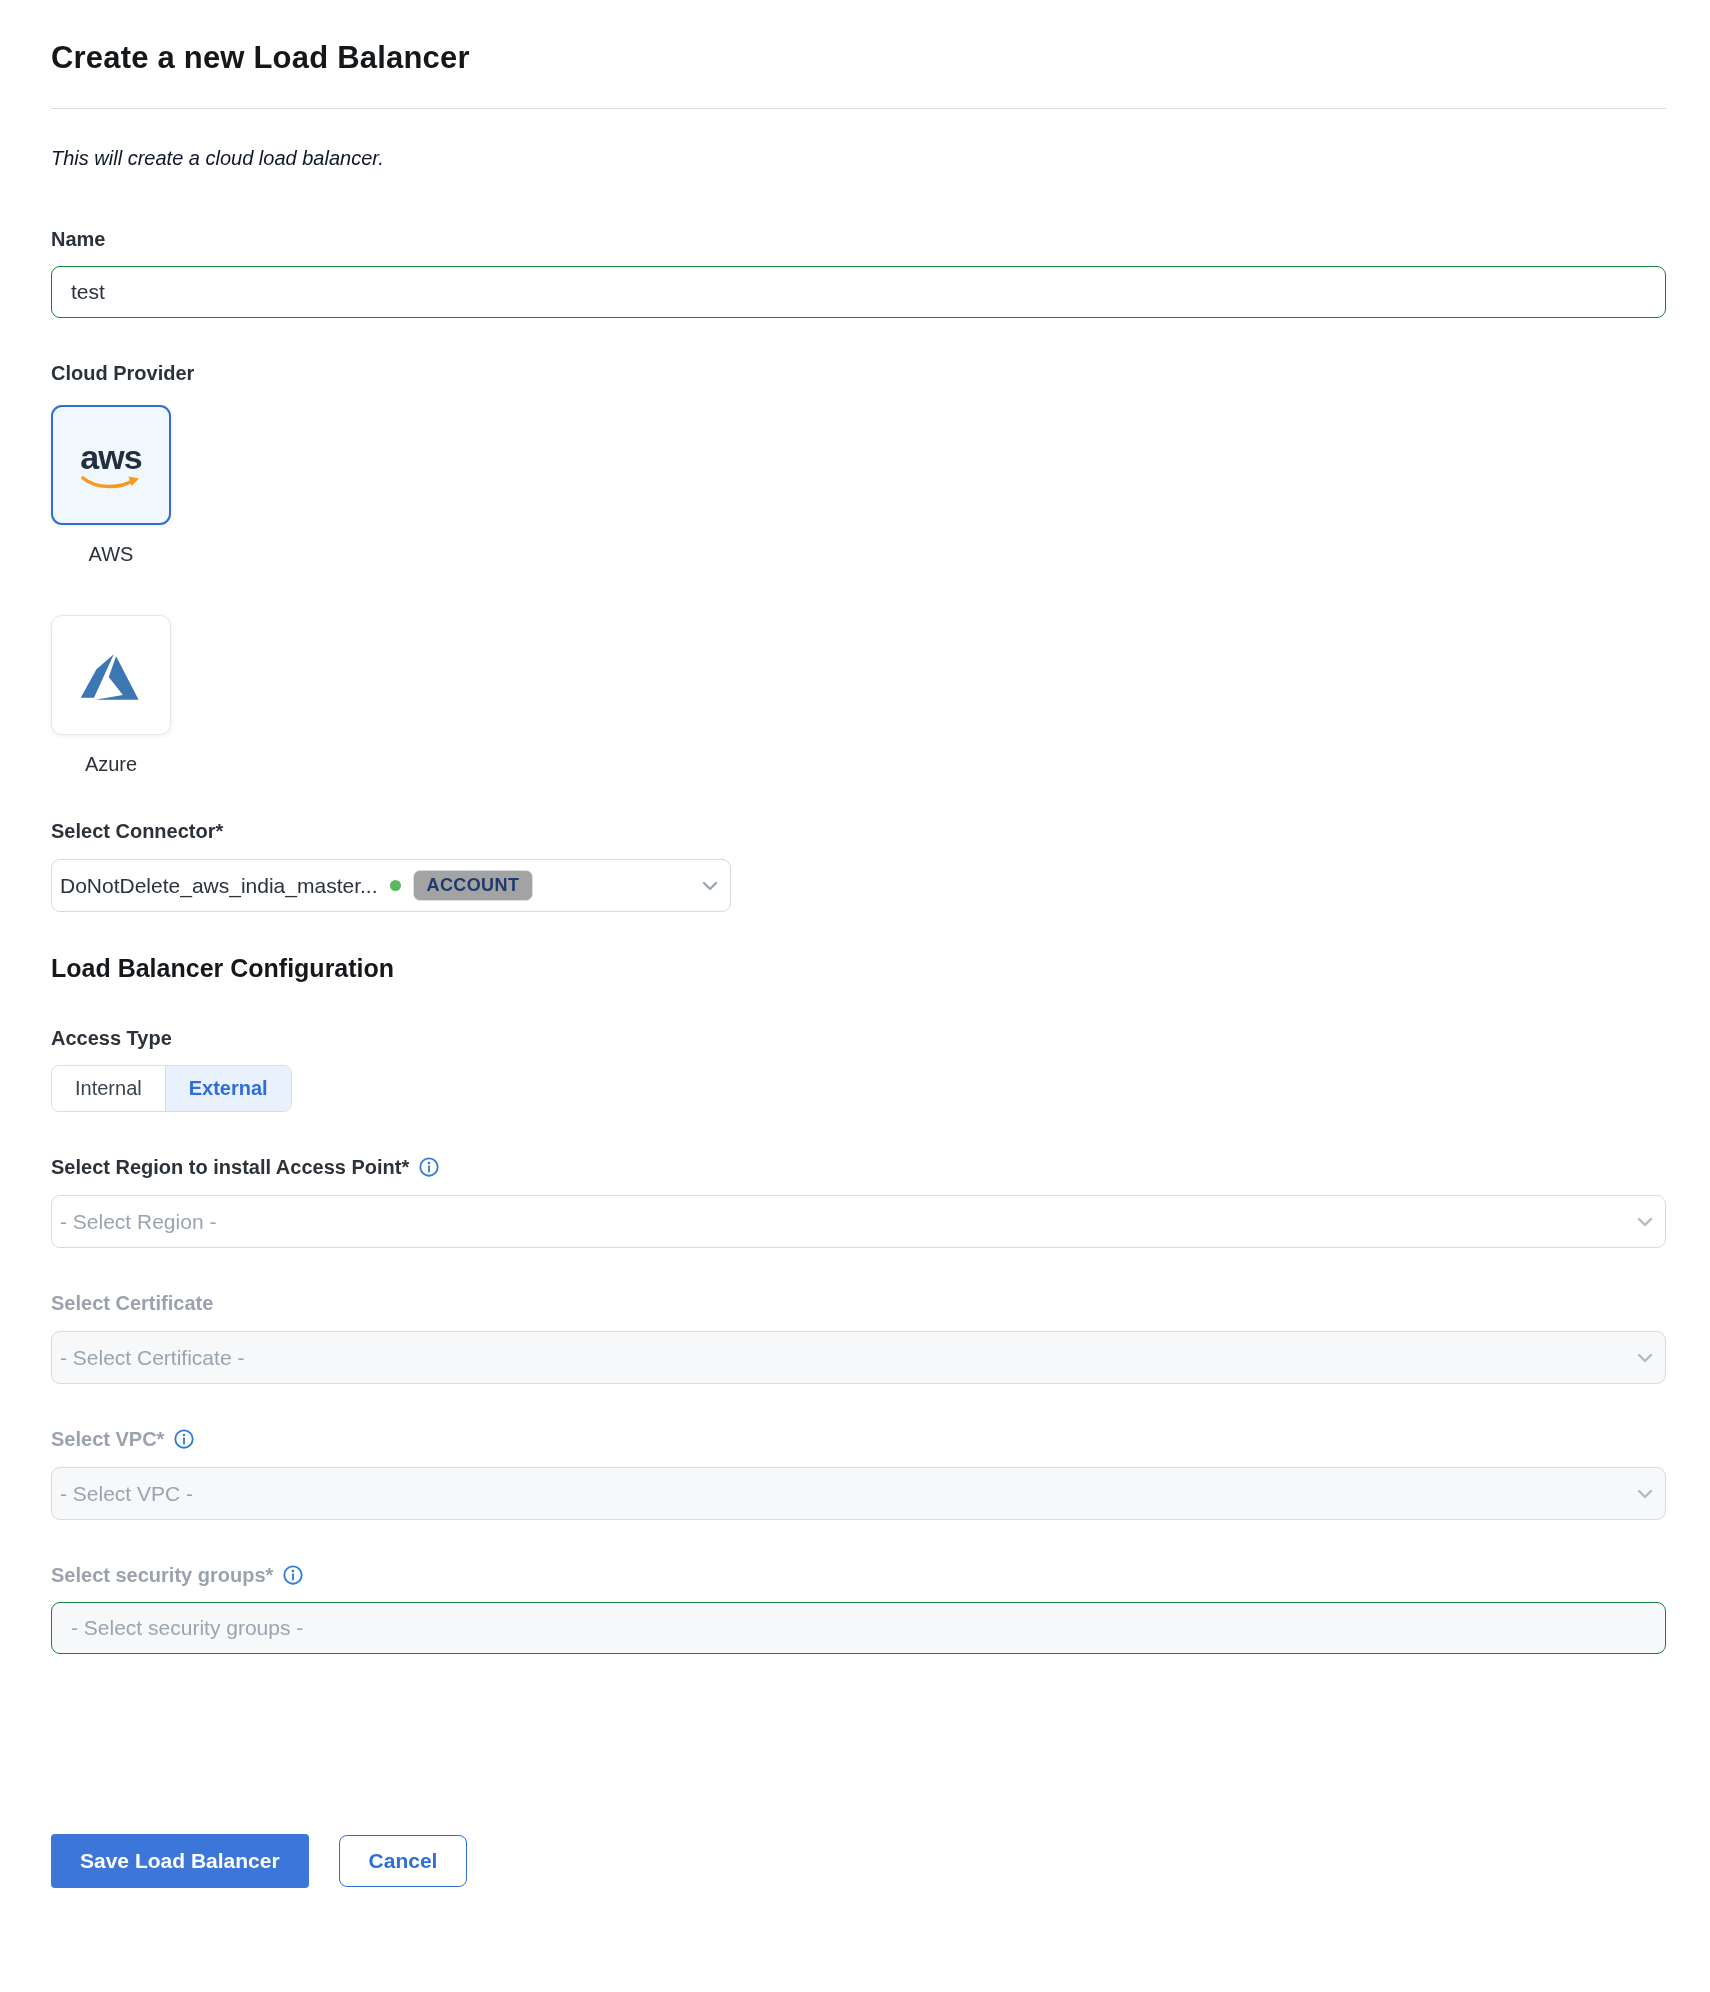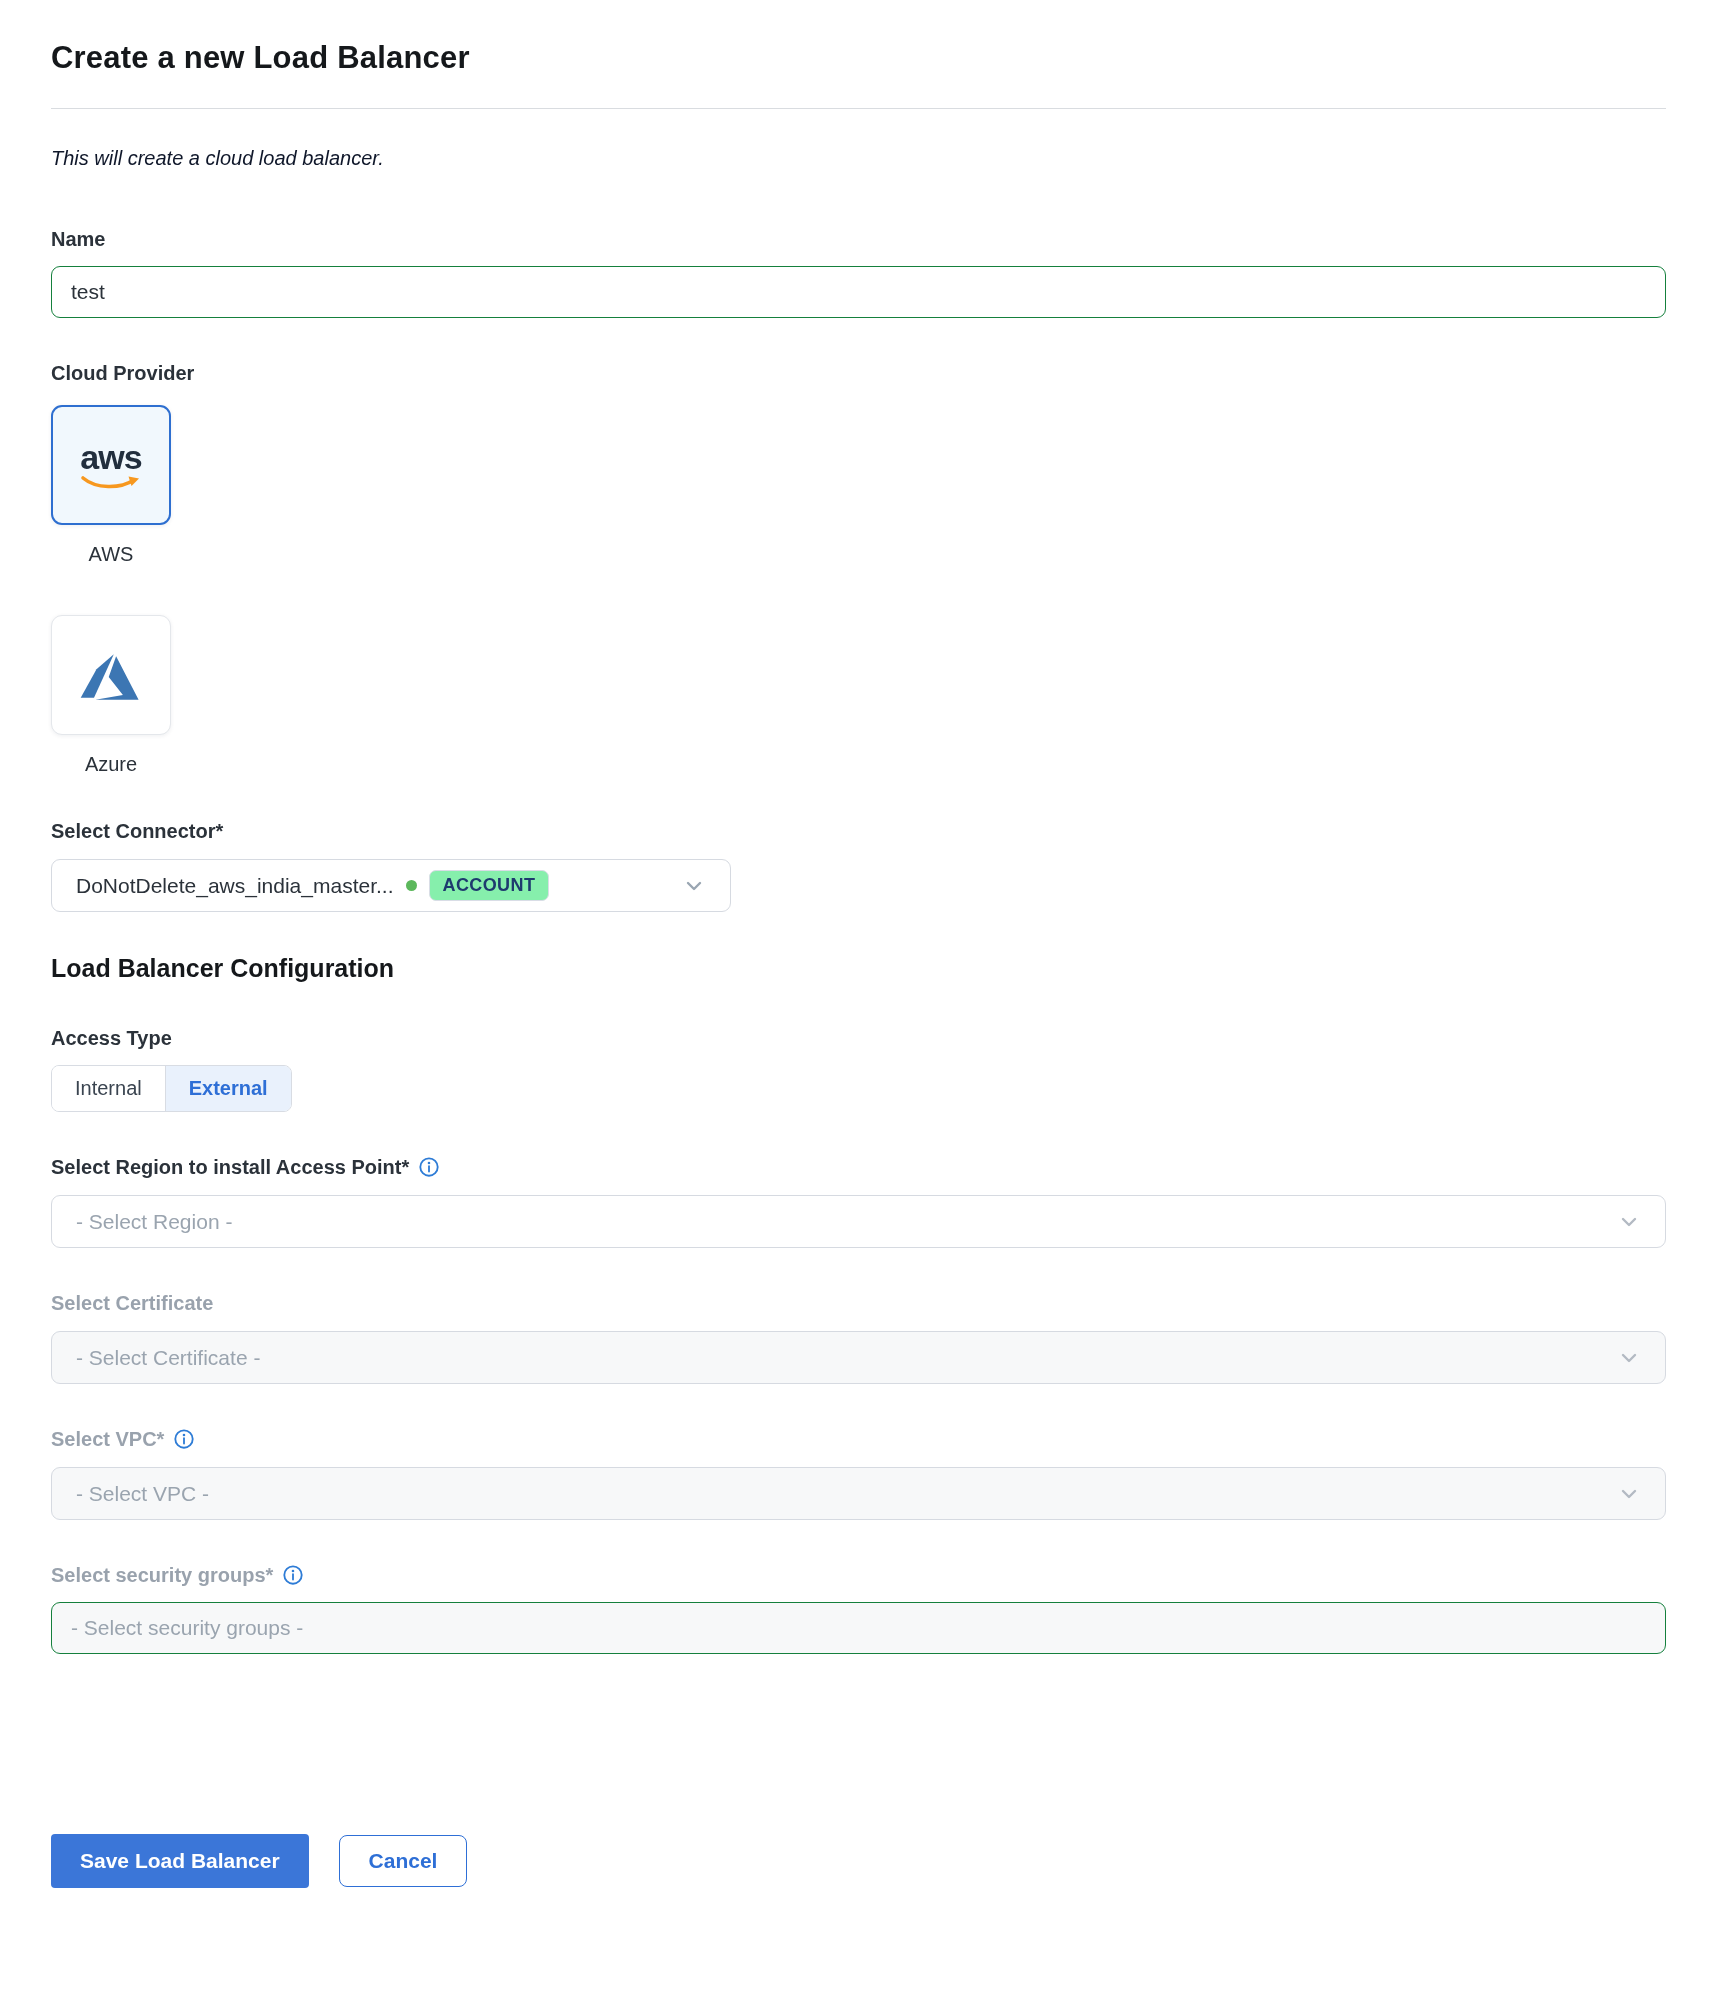--- a/index.html
+++ b/index.html
@@ -45,31 +45,31 @@
   .tile.selected { border:2px solid #2e6fd0; background:#f1f8fd; }
   .tile-label { margin-top:18px; font-size:20px; color:#2b323a; }
 
   .aws-logo { display:flex; flex-direction:column; align-items:center; line-height:1; }
   .aws-text { font-size:34px; font-weight:700; color:#222f3e; letter-spacing:-1px; }
   .aws-smile { width:62px; height:16px; margin-top:1px; }
 
   
   .select-box {
     margin-top:16px; height:53px; border:1px solid #d6dae1; border-radius:9px;
-    background:#fff; display:flex; align-items:center; padding:0 24px;
+    background:#fff; display:flex; align-items:center; padding:0 8px;
     cursor:pointer;
   }
   .select-box.disabled { background:#f7f8f9; }
   .select-box .ph { font-size:21px; color:#9aa4af; }
   .select-box .chev { margin-left:auto; width:24px; height:24px; flex:0 0 auto; }
   .connector-box { width:680px; }
   .connector-value { font-size:21px; color:#2b323a; }
   .status-dot { width:11px; height:11px; border-radius:50%; background:#5cb85c; margin-left:12px; flex:0 0 auto; }
   .badge {
-    margin-left:12px; border:1px solid #d9dde6; background:#86efac;
+    margin-left:12px; border:1px solid #d9dde6; background:#a3a3a3;
     border-radius:7px; padding:4px 13px; font-size:18px; font-weight:600;
     color:#1e3a6e; letter-spacing:.4px; white-space:nowrap;
   }
 
   .section-heading { font-size:25px; font-weight:700; color:#15181b; margin-top:42px; }
 
   
   .segmented {
     margin-top:15px; display:inline-flex; align-self:flex-start;
     border:1px solid #d8dce3; border-radius:8px; overflow:hidden; background:#fff;

